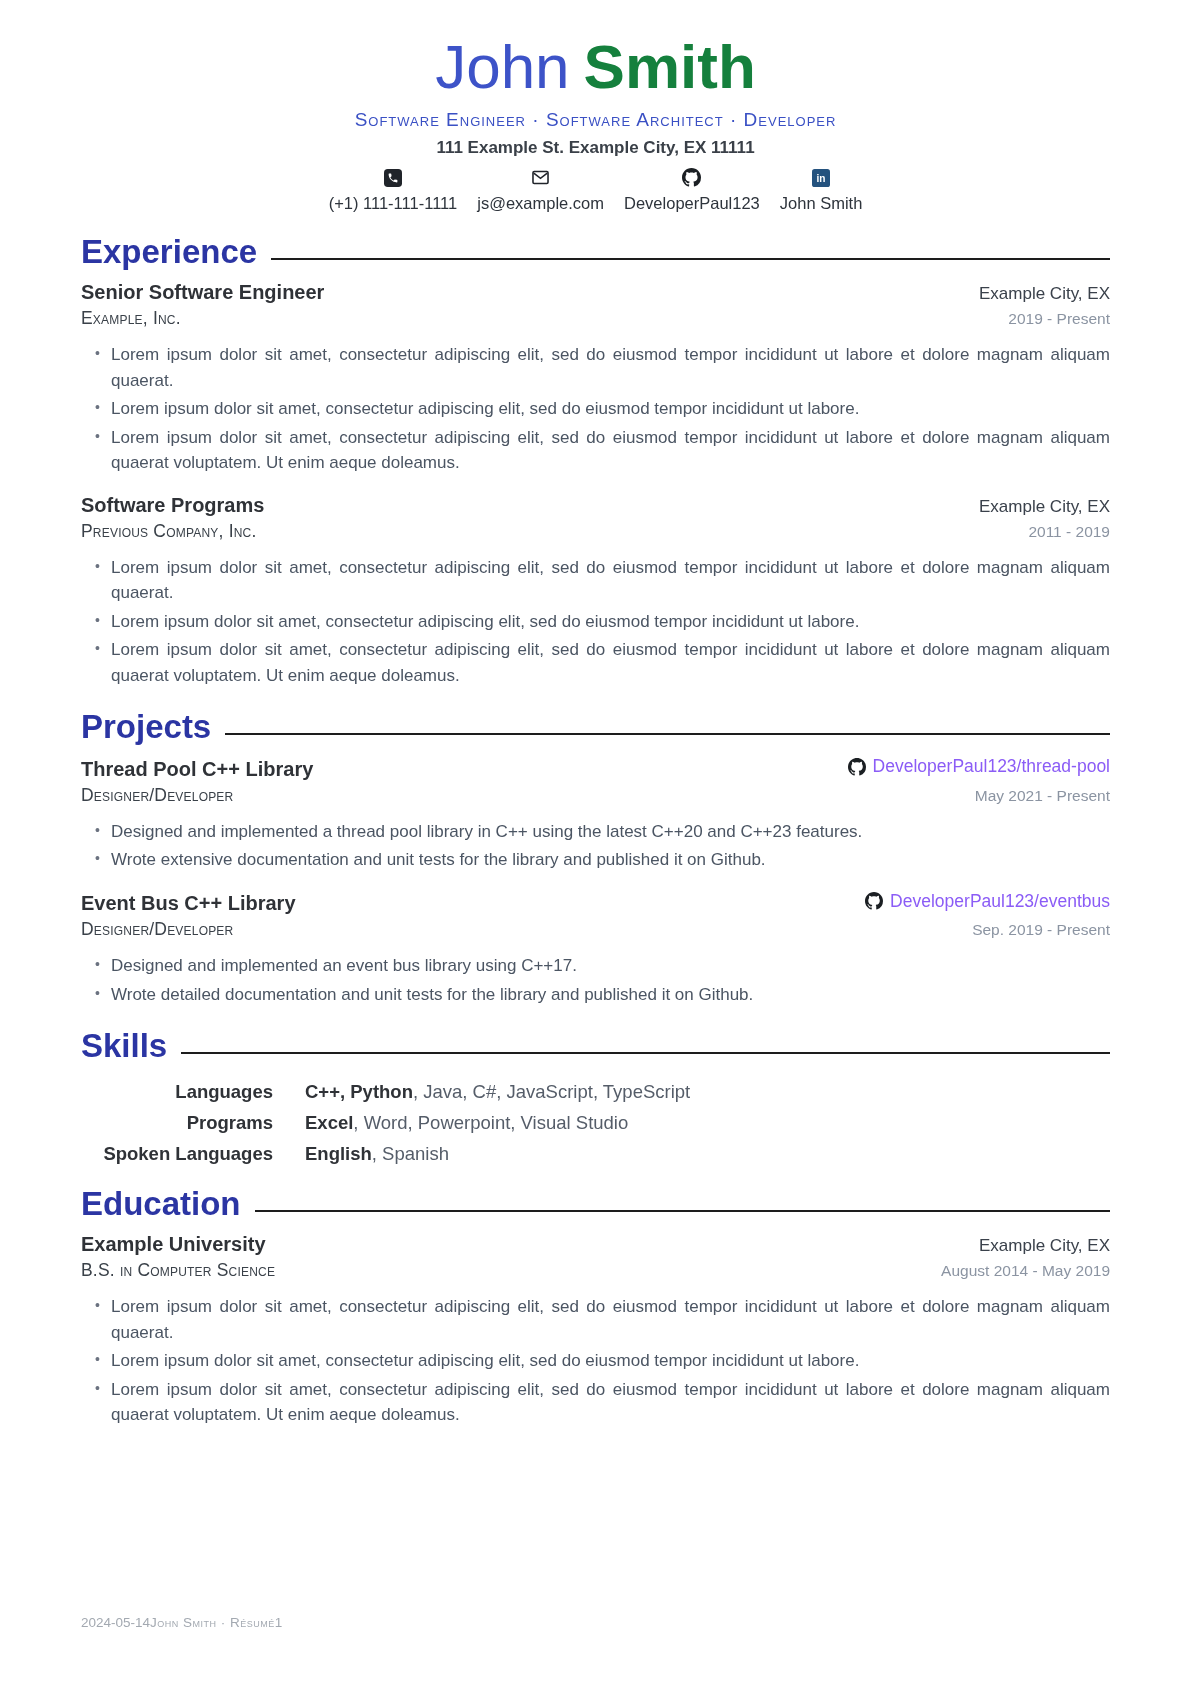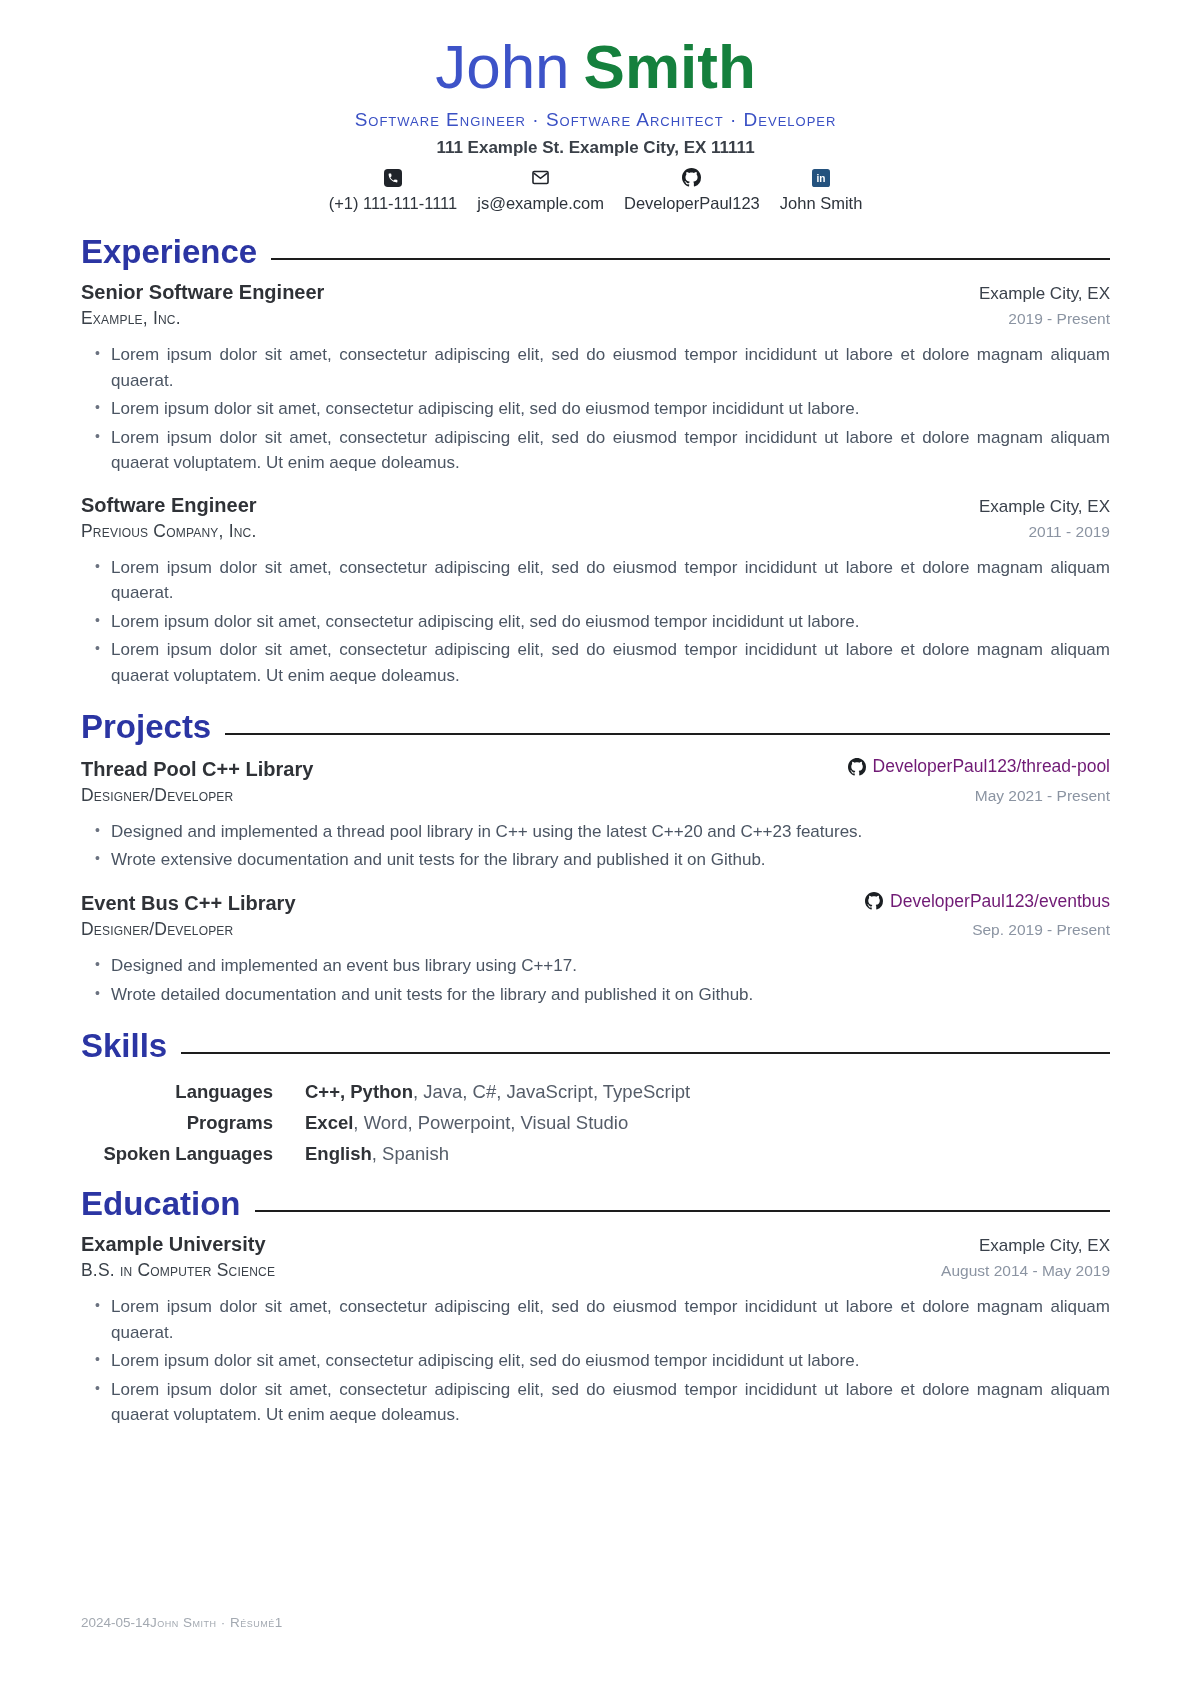--- a/index.html
+++ b/index.html
@@ -31,21 +31,21 @@
   }
   h2.section .rule{flex:1;height:2px;background:#1d1d1d;margin-top:14px;}
 
   .entry{margin-bottom:6px;}
   .entry-row{display:flex;justify-content:space-between;align-items:baseline;}
   .entry-role{font-size:20px;font-weight:700;color:#2f3237;}
   .entry-loc{font-size:17px;color:#3a414b;}
   .entry-sub{display:flex;justify-content:space-between;align-items:baseline;margin-top:4px;}
   .entry-company{font-variant:small-caps;font-size:17.5px;color:#3a4149;letter-spacing:0.2px;}
   .entry-dates{font-size:15.5px;color:#8b94a2;}
-  .repo-link{display:flex;align-items:center;gap:7px;font-size:17.5px;color:#701a75;text-decoration:none;}
+  .repo-link{display:flex;align-items:center;gap:7px;font-size:17.5px;color:#8b5cf6;text-decoration:none;}
 
   ul.bullets{list-style:none;margin:13px 0 18px 0;padding:0 0 0 14px;}
   ul.bullets li{
     position:relative;padding-left:16px;margin-bottom:3px;
     font-size:17px;line-height:1.5;color:#4b5563;text-align:justify;
   }
   ul.bullets li::before{
     content:"\2022";position:absolute;left:0;top:1px;color:#6b7280;font-size:14px;
   }
 
@@ -131,21 +131,21 @@
     </div>
     <ul class="bullets">
       <li>Lorem ipsum dolor sit amet, consectetur adipiscing elit, sed do eiusmod tempor incididunt ut labore et dolore magnam aliquam quaerat.</li>
       <li>Lorem ipsum dolor sit amet, consectetur adipiscing elit, sed do eiusmod tempor incididunt ut labore.</li>
       <li>Lorem ipsum dolor sit amet, consectetur adipiscing elit, sed do eiusmod tempor incididunt ut labore et dolore magnam aliquam quaerat voluptatem. Ut enim aeque doleamus.</li>
     </ul>
   </div>
 
   <div class="entry">
     <div class="entry-row">
-      <span class="entry-role">Software Engineer</span>
+      <span class="entry-role">Software Programs</span>
       <span class="entry-loc">Example City, EX</span>
     </div>
     <div class="entry-sub">
       <span class="entry-company">Previous Company, Inc.</span>
       <span class="entry-dates">2011 - 2019</span>
     </div>
     <ul class="bullets">
       <li>Lorem ipsum dolor sit amet, consectetur adipiscing elit, sed do eiusmod tempor incididunt ut labore et dolore magnam aliquam quaerat.</li>
       <li>Lorem ipsum dolor sit amet, consectetur adipiscing elit, sed do eiusmod tempor incididunt ut labore.</li>
       <li>Lorem ipsum dolor sit amet, consectetur adipiscing elit, sed do eiusmod tempor incididunt ut labore et dolore magnam aliquam quaerat voluptatem. Ut enim aeque doleamus.</li>

